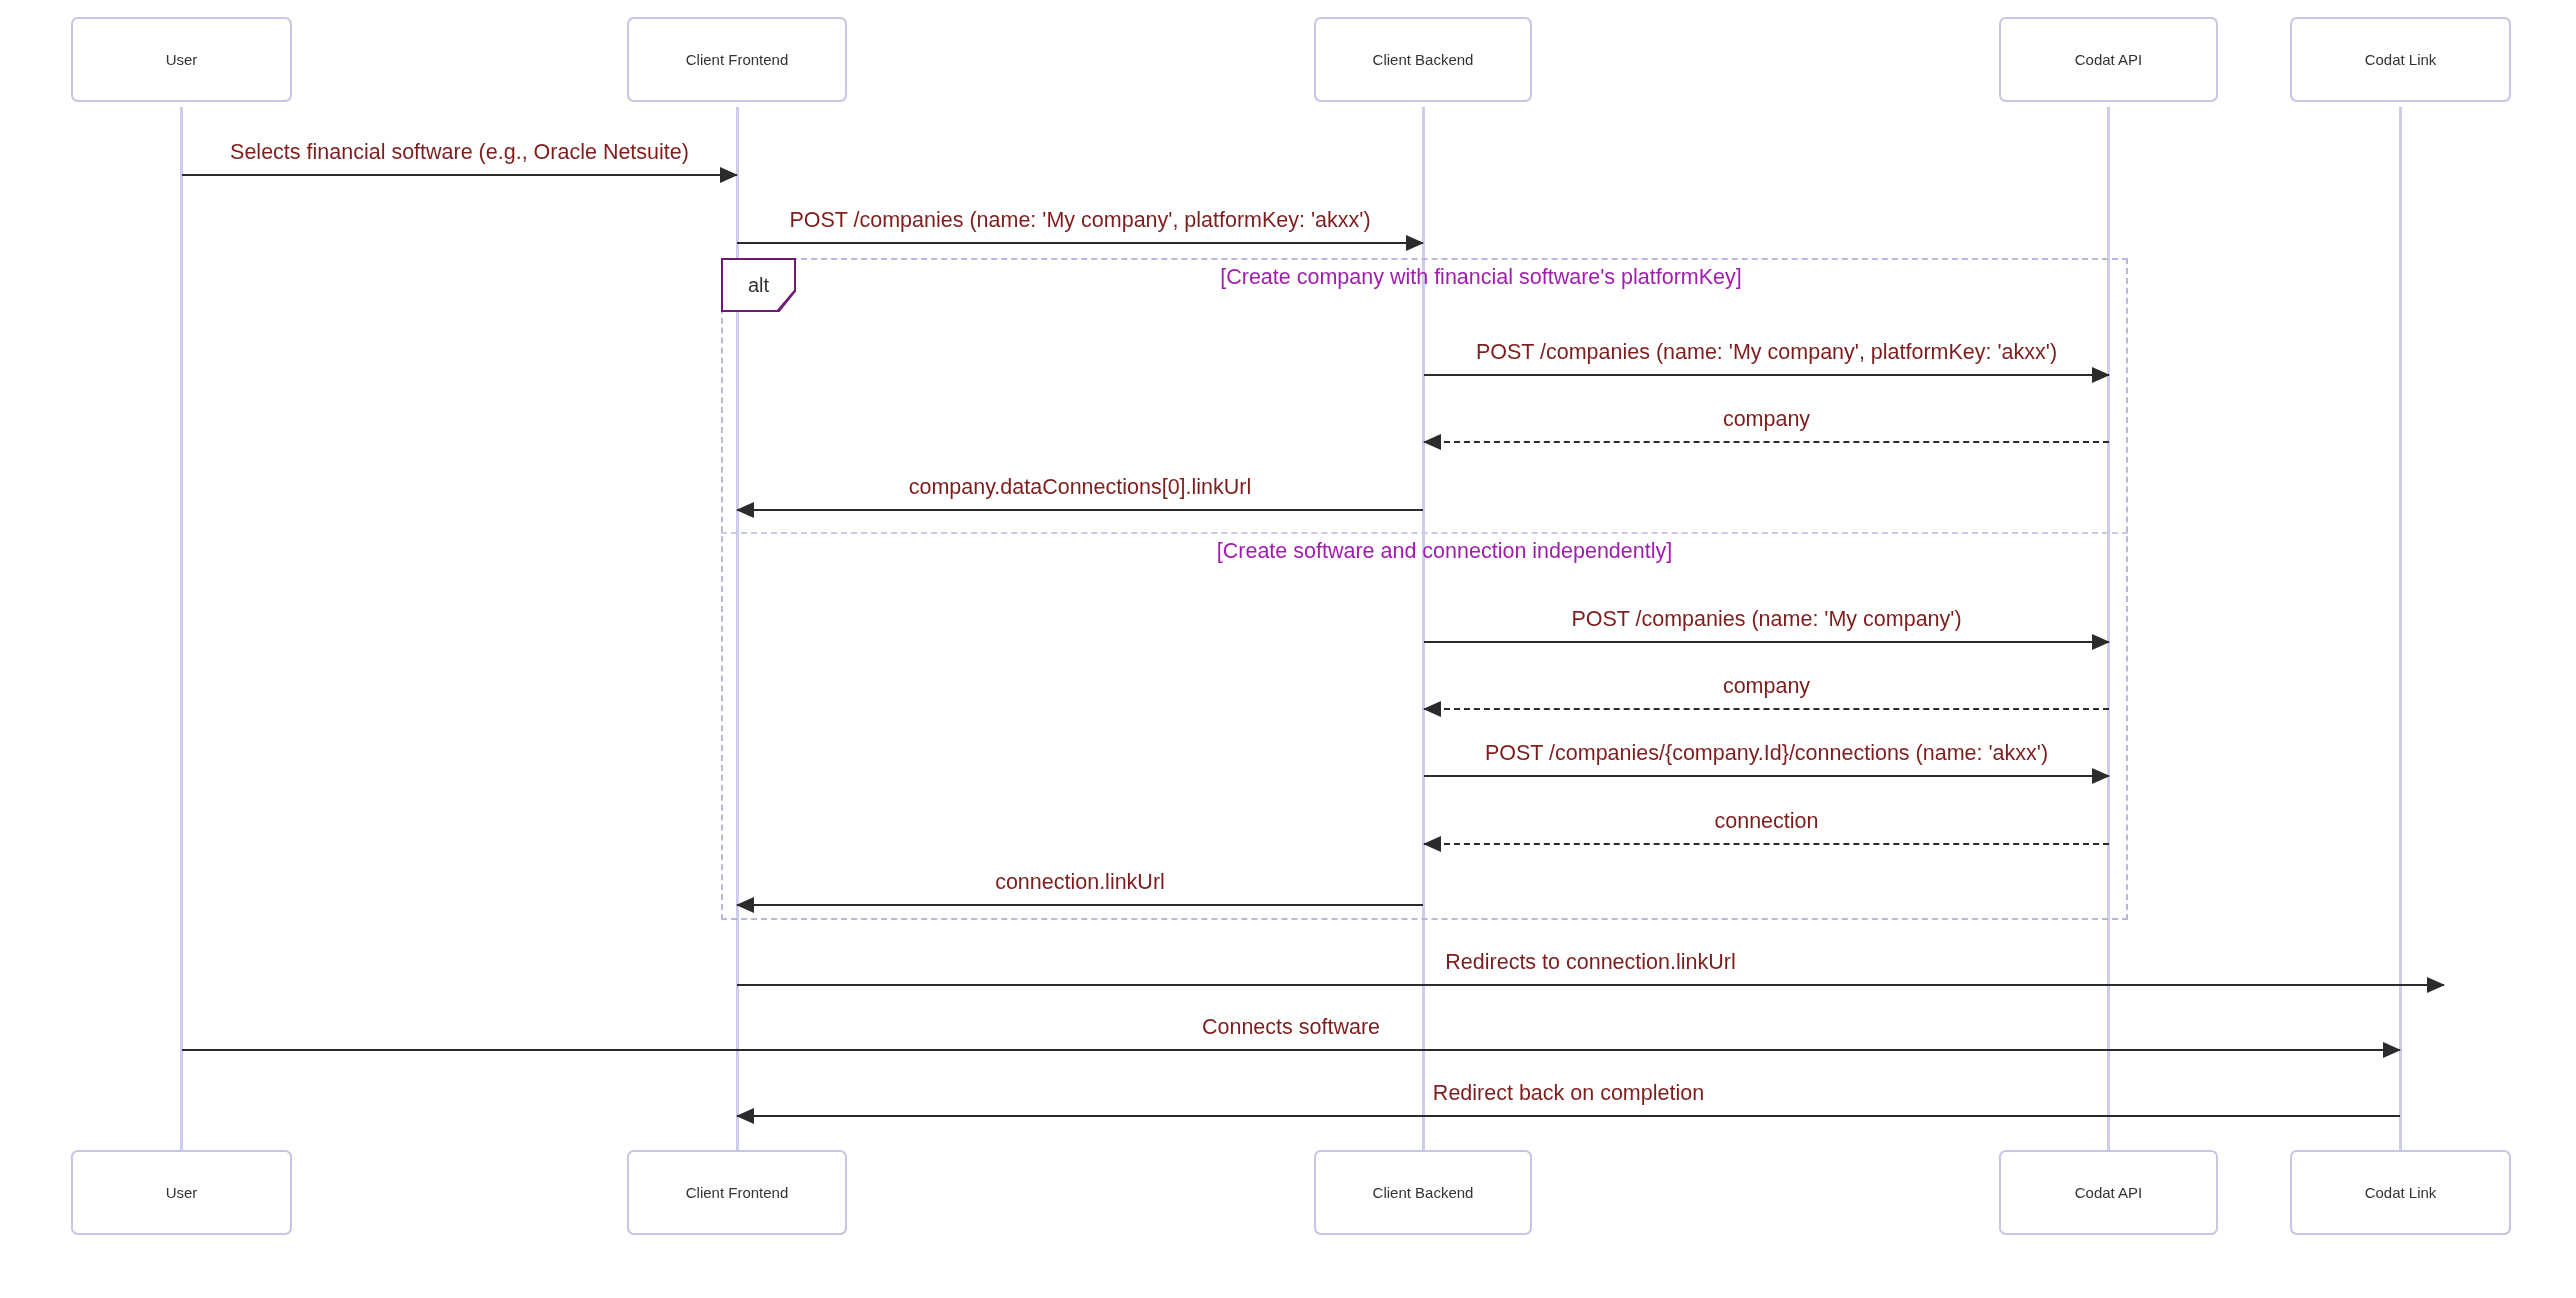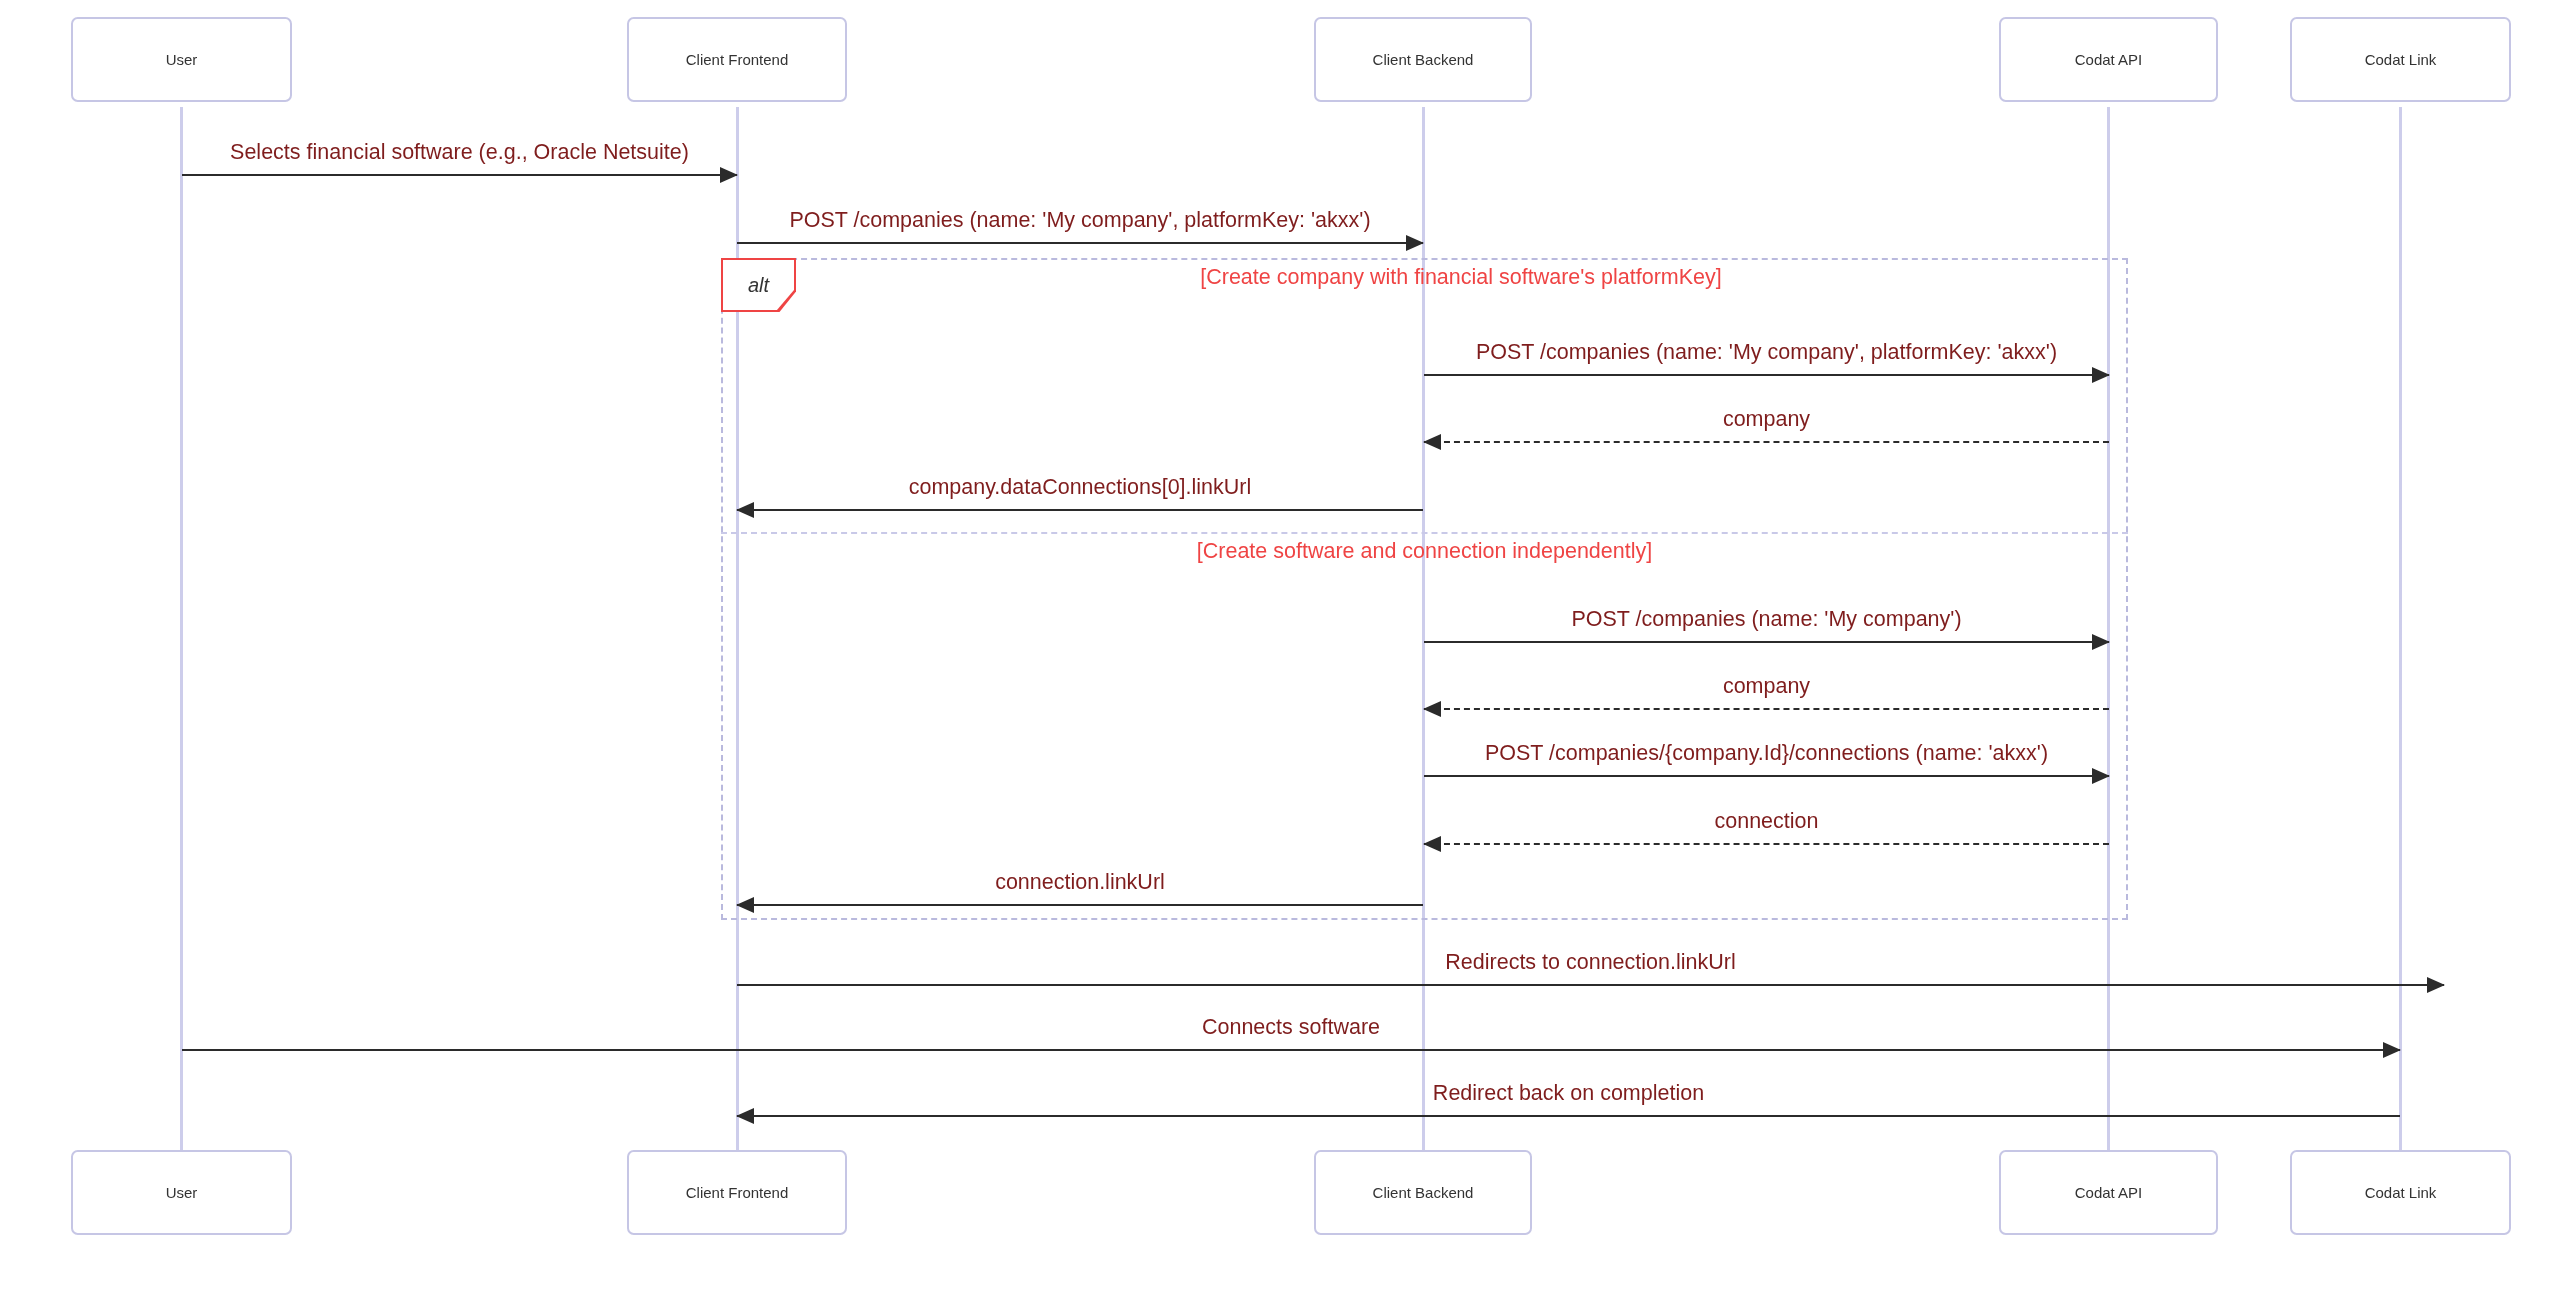--- a/index.html
+++ b/index.html
@@ -46,34 +46,33 @@
   .alt-frame {
     position:absolute; left:721px; top:258px; width:1407px; height:662px;
     border:2px dashed #b9b9dd; box-sizing:border-box; z-index:1;
   }
   .alt-divider {
     position:absolute; left:721px; top:532px; width:1407px; height:0;
     border-top:2.3px dashed #c9c9e8; z-index:2;
   }
   .alt-label-outer {
     position:absolute; left:721px; top:258px; width:75px; height:54px;
-    background:#ef4444; z-index:5;
+    background:#701a75; z-index:5;
     clip-path:polygon(0 0, 100% 0, 100% 62%, 78% 100%, 0 100%);
-    font-style:italic;
   }
   .alt-label-inner {
     position:absolute; left:2px; top:2px; right:2px; bottom:2px;
     background:#ffffff;
     clip-path:polygon(0 0, 100% 0, 100% 60%, 76% 100%, 0 100%);
     display:flex; align-items:center; justify-content:center;
     font-size:20px; color:#333333;
   }
   .cond {
-    position:absolute; text-align:center; font-size:21.5px; color:#ef4444;
-    white-space:nowrap; z-index:2;
+    position:absolute; text-align:center; font-size:21.5px; color:#a21caf;
+    white-space:nowrap; z-index:2;margin-left:20px;
   }
 </style>
 </head>
 <body>
 
 <div class="canvas">
 
   <div class="lifeline" style="left:180px;"></div>
   <div class="lifeline" style="left:736px;"></div>
   <div class="lifeline" style="left:1422px;"></div>

